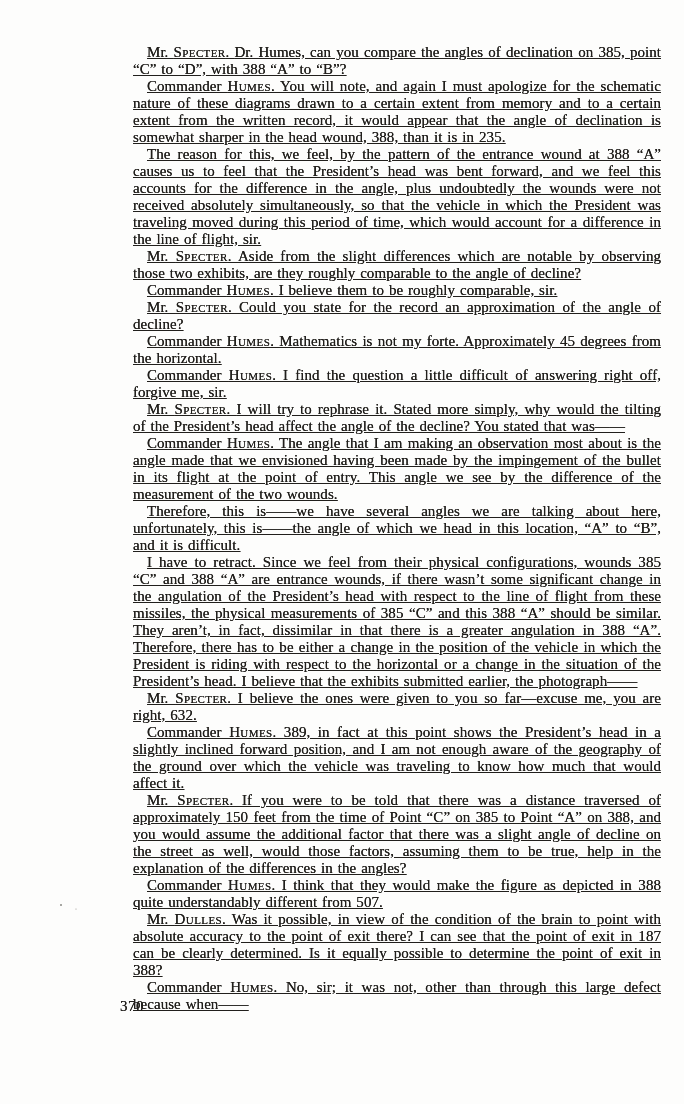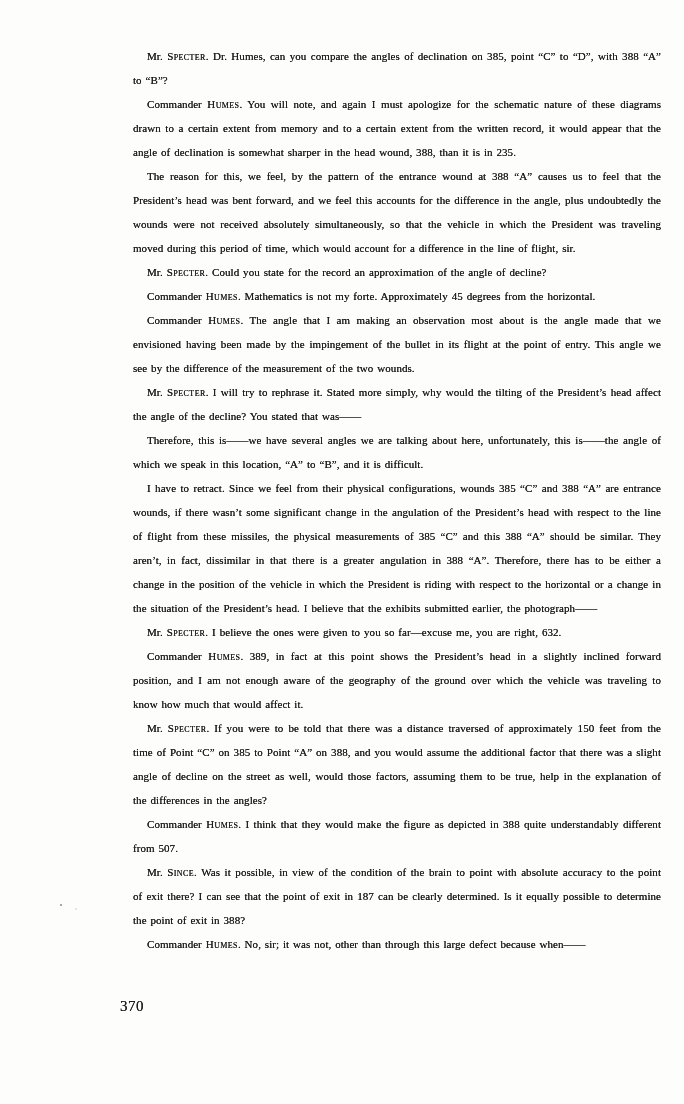--- a/index.html
+++ b/index.html
@@ -14,26 +14,27 @@
     background: #fdfdfc;
     overflow: hidden;
     font-family: "Liberation Serif", "DejaVu Serif", serif;
     color: #211f1c;
   }
   .text-block {
     position: absolute;
     left: 133px;
     top: 44px;
     width: 528px;
-    font-size: 11px;
-    line-height: 24px;
+    font-size: 15px;
+    line-height: 17px;
     text-align: justify;
     letter-spacing: 0.05px;
     word-spacing: 1.1px;
     text-shadow: 0 0 0.35px currentColor;
+    text-decoration: underline;
   }
   .text-block p {
     margin: 0;
     text-indent: 14px;
   }
   .speaker .sc {
     font-variant: small-caps;
     letter-spacing: 0.4px;
   }
   .page-number {
@@ -56,28 +57,31 @@
   }
 </style>
 </head>
 <body>
 
 <div class="page">
   <main class="text-block">
       <p><span class="speaker">Mr. <span class="sc">Specter</span>. </span><span>Dr. Humes, can you compare the angles of declination on 385, point “C” to “D”, with 388 “A” to “B”?</span></p>
       <p><span class="speaker">Commander <span class="sc">Humes</span>. </span><span>You will note, and again I must apologize for the schematic nature of these diagrams drawn to a certain extent from memory and to a certain extent from the written record, it would appear that the angle of declination is somewhat sharper in the head wound, 388, than it is in 235.</span></p>
       <p><span>The reason for this, we feel, by the pattern of the entrance wound at 388 “A” causes us to feel that the President’s head was bent forward, and we feel this accounts for the difference in the angle, plus undoubtedly the wounds were not received absolutely simultaneously, so that the vehicle in which the President was traveling moved during this period of time, which would account for a difference in the line of flight, sir.</span></p>
+      <p><span class="speaker">Mr. <span class="sc">Specter</span>. </span><span>Aside from the slight differences which are notable by observing those two exhibits, are they roughly comparable to the angle of decline?</span></p>
+      <p><span class="speaker">Commander <span class="sc">Humes</span>. </span><span>I believe them to be roughly comparable, sir.</span></p>
       <p><span class="speaker">Mr. <span class="sc">Specter</span>. </span><span>Could you state for the record an approximation of the angle of decline?</span></p>
       <p><span class="speaker">Commander <span class="sc">Humes</span>. </span><span>Mathematics is not my forte.  Approximately 45 degrees from the horizontal.</span></p>
+      <p><span class="speaker">Commander <span class="sc">Humes</span>. </span><span>I find the question a little difficult of answering right off, forgive me, sir.</span></p>
+      <p><span class="speaker">Mr. <span class="sc">Specter</span>. </span><span>I will try to rephrase it.  Stated more simply, why would the tilting of the President’s head affect the angle of the decline?  You stated that was——</span></p>
       <p><span class="speaker">Commander <span class="sc">Humes</span>. </span><span>The angle that I am making an observation most about is the angle made that we envisioned having been made by the impingement of the bullet in its flight at the point of entry.  This angle we see by the difference of the measurement of the two wounds.</span></p>
-      <p><span class="speaker">Mr. <span class="sc">Specter</span>. </span><span>I will try to rephrase it.  Stated more simply, why would the tilting of the President’s head affect the angle of the decline?  You stated that was——</span></p>
-      <p><span>Therefore, this is——we have several angles we are talking about here, unfortunately, this is——the angle of which we speak in this location, “A” to “B”, and it is difficult.</span></p>
+      <p><span>Therefore, this is——we have several angles we are talking about here, unfortunately, this is——the angle of which we head in this location, “A” to “B”, and it is difficult.</span></p>
       <p><span>I have to retract.  Since we feel from their physical configurations, wounds 385 “C” and 388 “A” are entrance wounds, if there wasn’t some significant change in the angulation of the President’s head with respect to the line of flight from these missiles, the physical measurements of 385 “C” and this 388 “A” should be similar.  They aren’t, in fact, dissimilar in that there is a greater angulation in 388 “A”.  Therefore, there has to be either a change in the position of the vehicle in which the President is riding with respect to the horizontal or a change in the situation of the President’s head.  I believe that the exhibits submitted earlier, the photograph——</span></p>
       <p><span class="speaker">Mr. <span class="sc">Specter</span>. </span><span>I believe the ones were given to you so far—excuse me, you are right, 632.</span></p>
       <p><span class="speaker">Commander <span class="sc">Humes</span>. </span><span>389, in fact at this point shows the President’s head in a slightly inclined forward position, and I am not enough aware of the geography of the ground over which the vehicle was traveling to know how much that would affect it.</span></p>
       <p><span class="speaker">Mr. <span class="sc">Specter</span>. </span><span>If you were to be told that there was a distance traversed of approximately 150 feet from the time of Point “C” on 385 to Point “A” on 388, and you would assume the additional factor that there was a slight angle of decline on the street as well, would those factors, assuming them to be true, help in the explanation of the differences in the angles?</span></p>
       <p><span class="speaker">Commander <span class="sc">Humes</span>. </span><span>I think that they would make the figure as depicted in 388 quite understandably different from 507.</span></p>
-      <p><span class="speaker">Mr. <span class="sc">Since</span>. </span><span>Was it possible, in view of the condition of the brain to point with absolute accuracy to the point of exit there?  I can see that the point of exit in 187 can be clearly determined.  Is it equally possible to determine the point of exit in 388?</span></p>
+      <p><span class="speaker">Mr. <span class="sc">Dulles</span>. </span><span>Was it possible, in view of the condition of the brain to point with absolute accuracy to the point of exit there?  I can see that the point of exit in 187 can be clearly determined.  Is it equally possible to determine the point of exit in 388?</span></p>
       <p><span class="speaker">Commander <span class="sc">Humes</span>. </span><span>No, sir; it was not, other than through this large defect because when——</span></p>
     </main>
   <div class="speck"></div>
   <div class="page-number">370</div>
 </div>
 
 </body></html>

